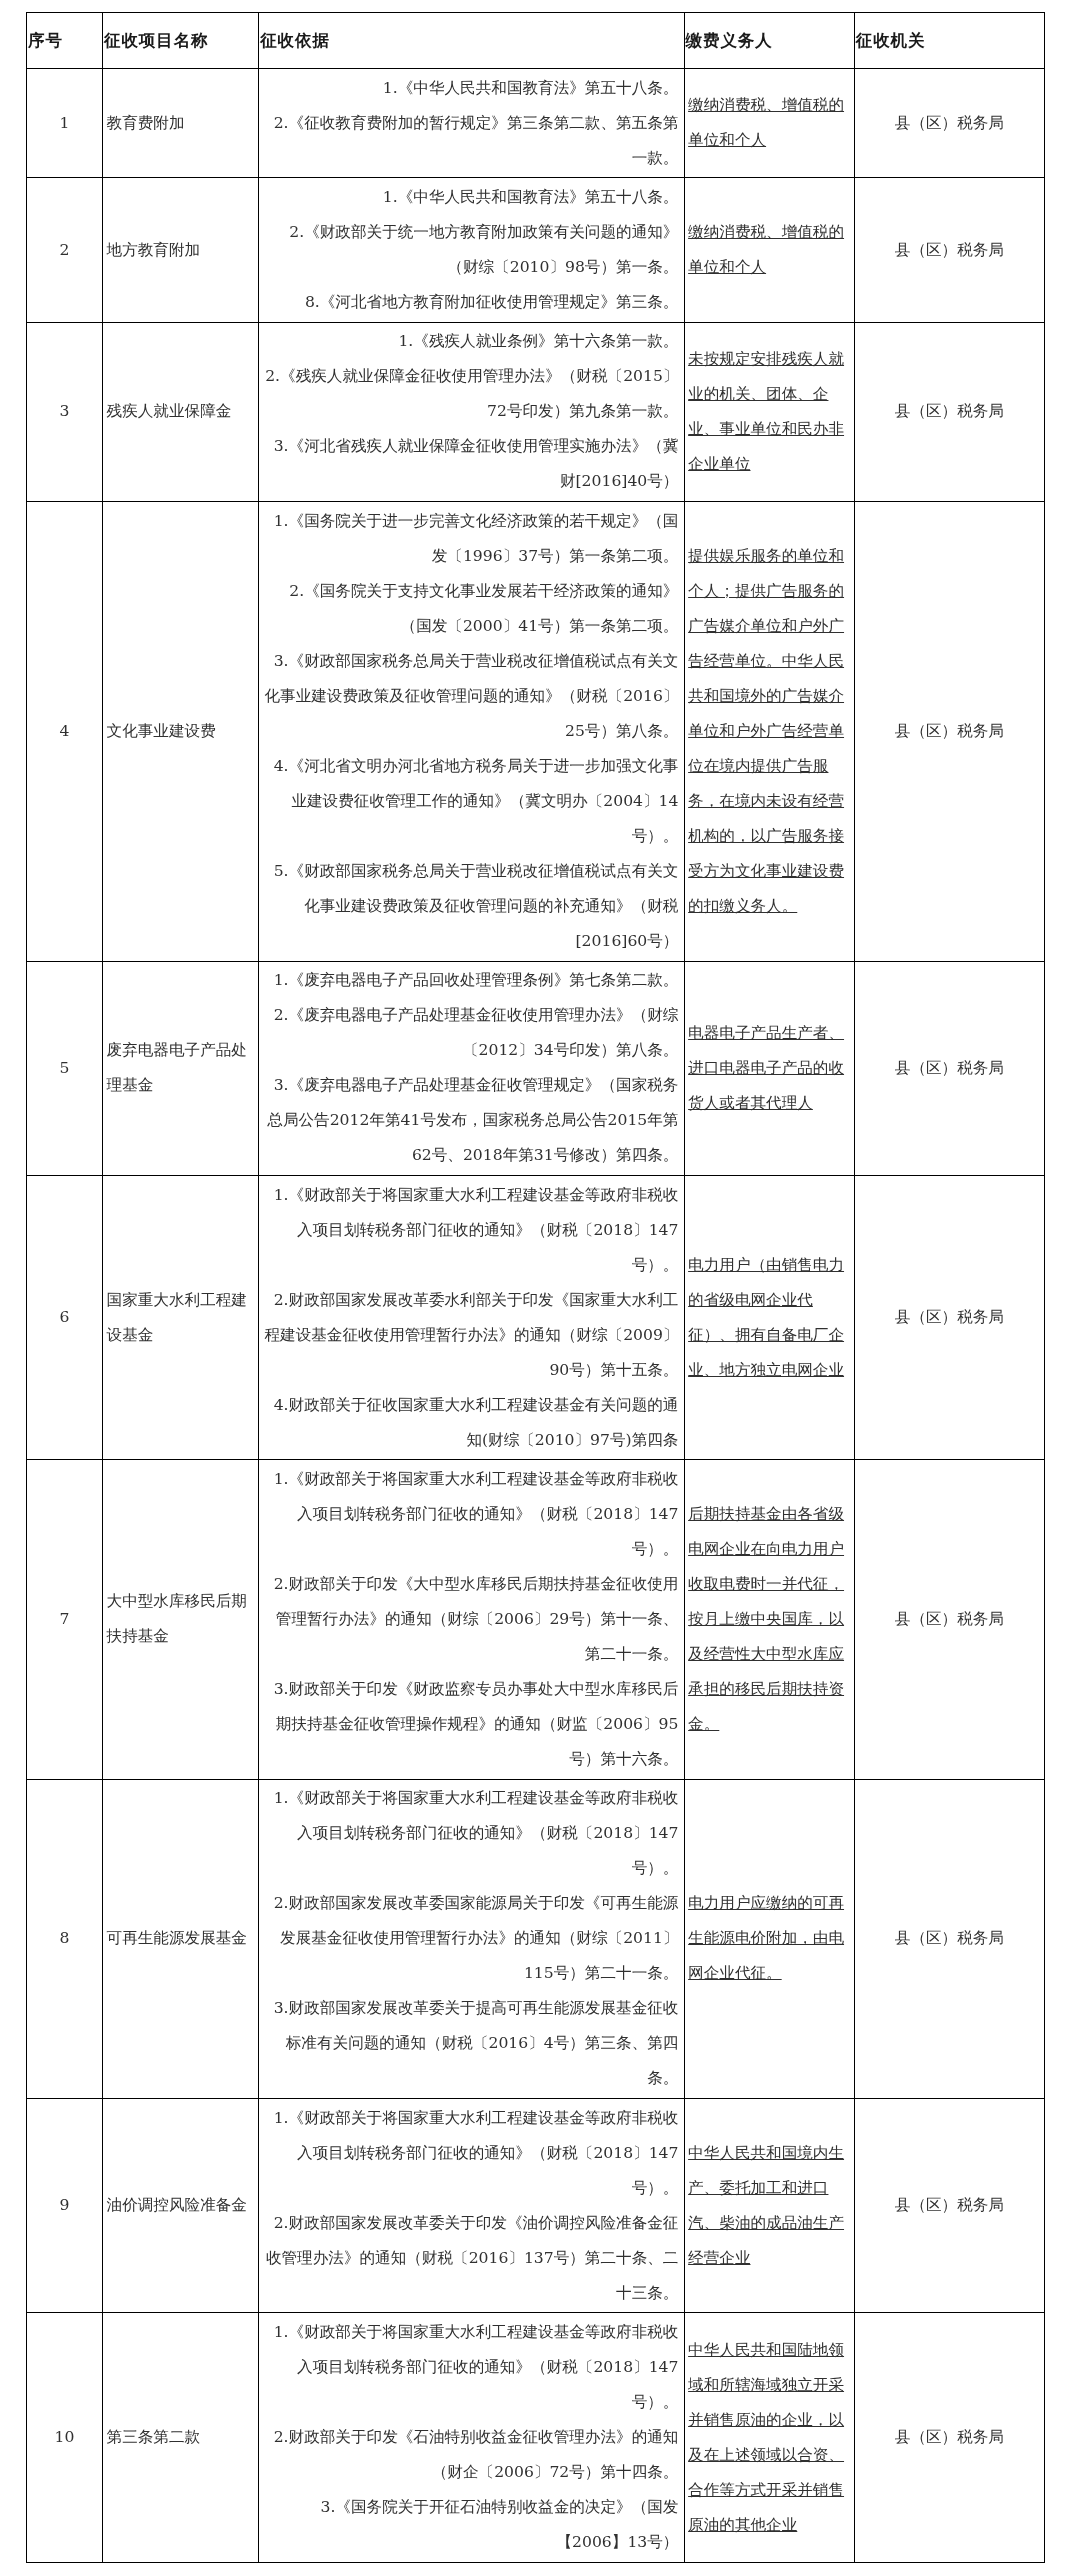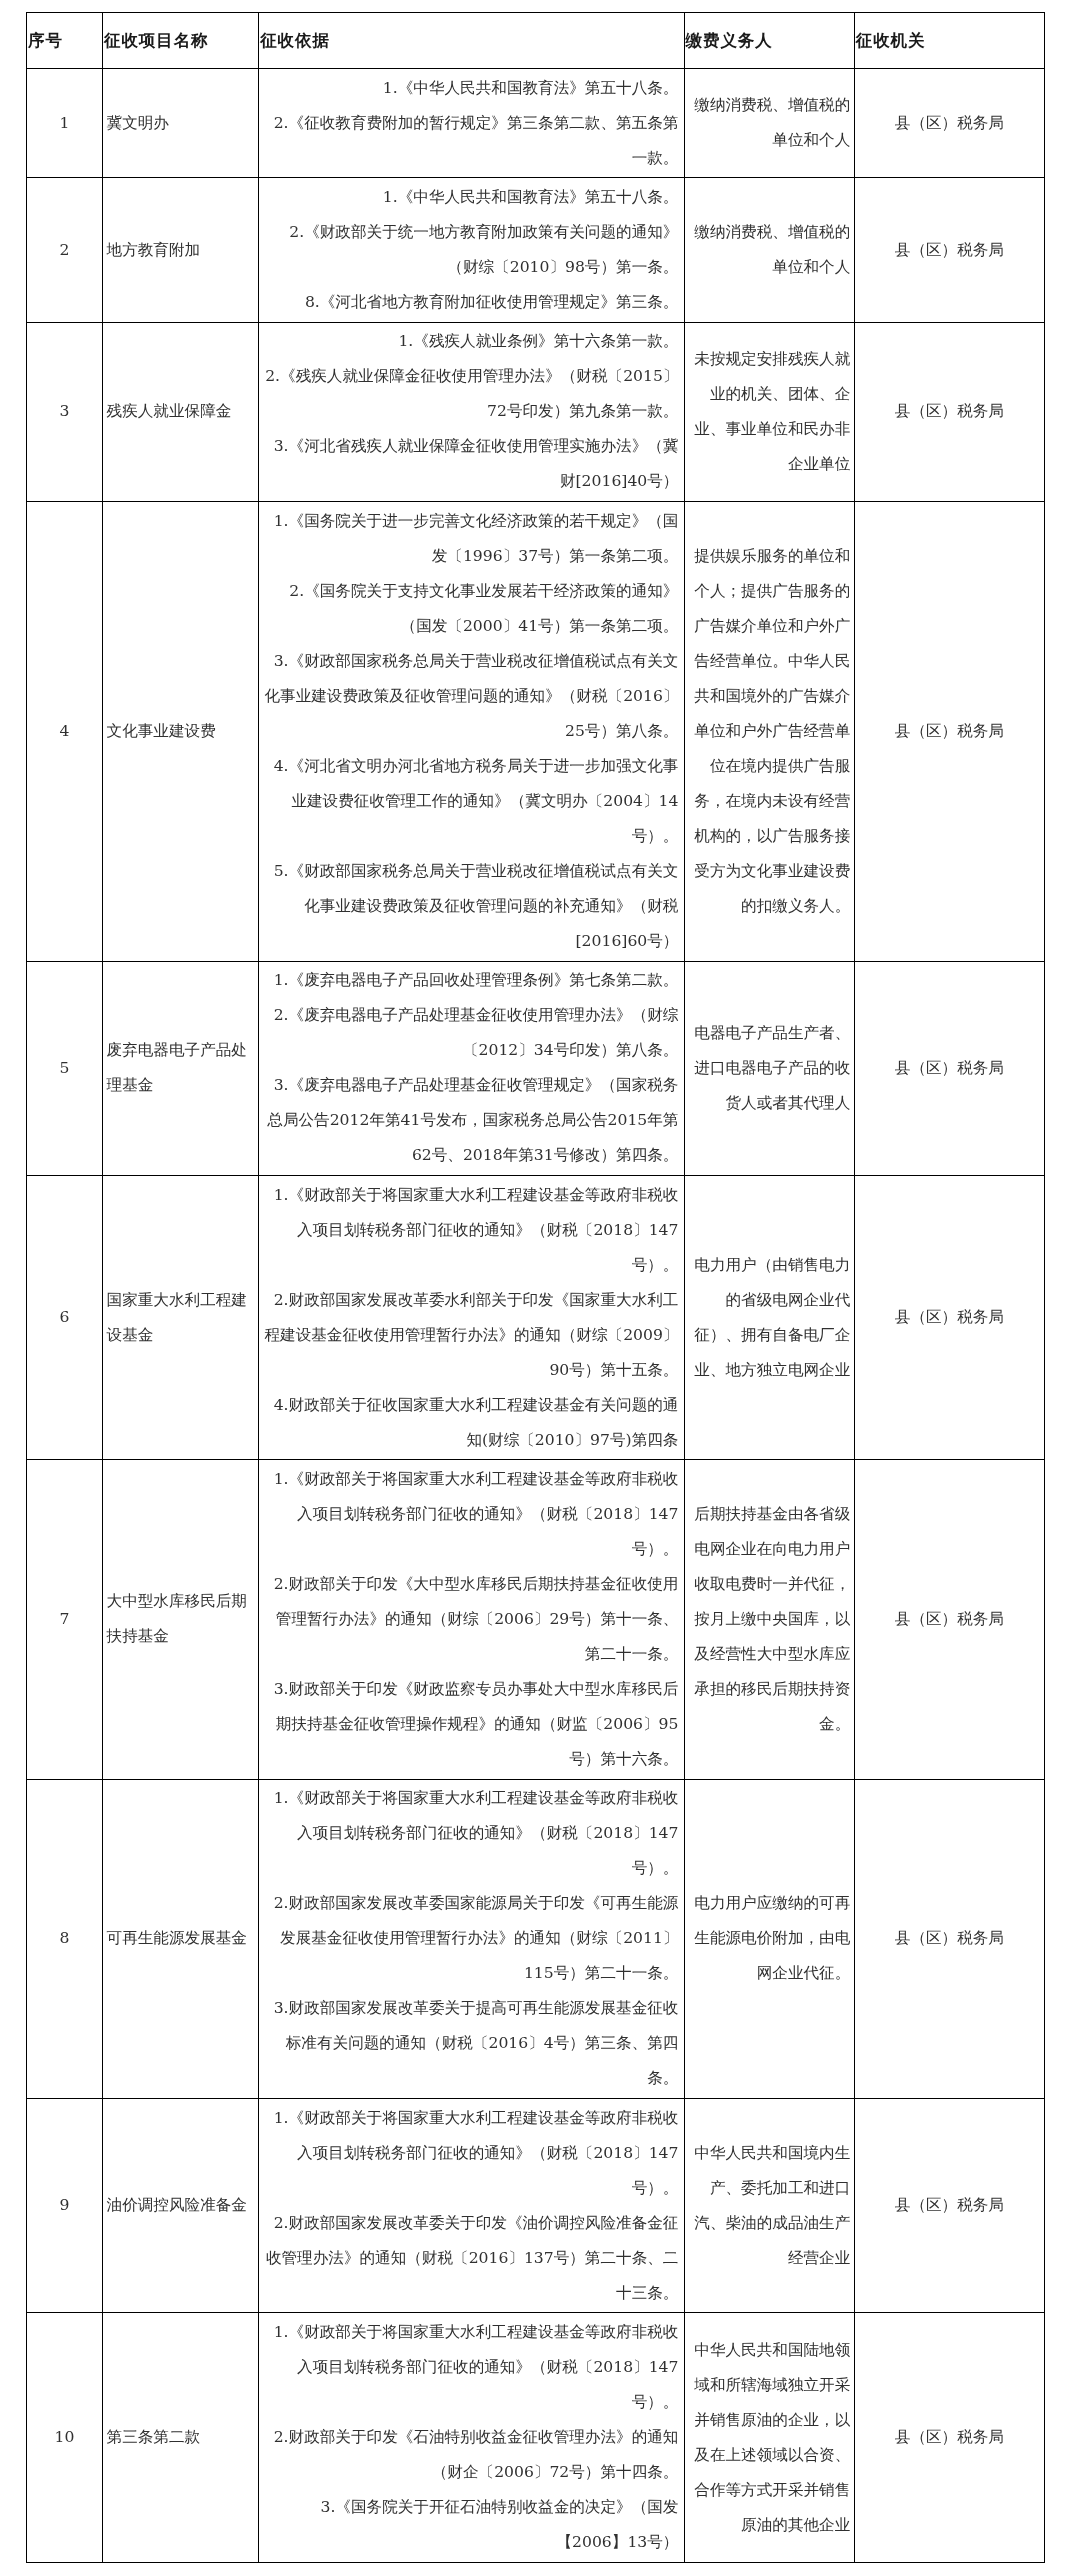--- a/index.html
+++ b/index.html
@@ -54,22 +54,23 @@
   }
   td.c-name {
     text-align: left;
     padding: 0 3.5px;
   }
   td.c-basis {
     text-align: right;
     padding: 1.7px 5.2px;
   }
   td.c-payer {
-    text-align: right;
+    text-align: left;
     padding: 1.7px 3.5px;
+    text-decoration: underline;
   }
   td.c-basis p, td.c-payer p {
     margin: 0;
     line-height: 35px;
   }
 </style>
 </head>
 <body>
 
 <div class="page">
@@ -86,21 +87,21 @@
         <th>序号</th>
         <th>征收项目名称</th>
         <th>征收依据</th>
         <th>缴费义务人</th>
         <th>征收机关</th>
       </tr>
     </thead>
     <tbody id="table-body">
         <tr style="height: 106px;">
     <td class="c-no">1</td>
-    <td class="c-name">冀文明办</td>
+    <td class="c-name">教育费附加</td>
     <td class="c-basis">
             <p>1.《中华人民共和国教育法》第五十八条。</p>
             <p>2.《征收教育费附加的暂行规定》第三条第二款、第五条第一款。</p>
           </td>
     <td class="c-payer">
             <p>缴纳消费税、增值税的单位和个人</p>
           </td>
     <td class="c-auth">县（区）税务局</td>
   </tr>
         <tr style="height: 144px;">

